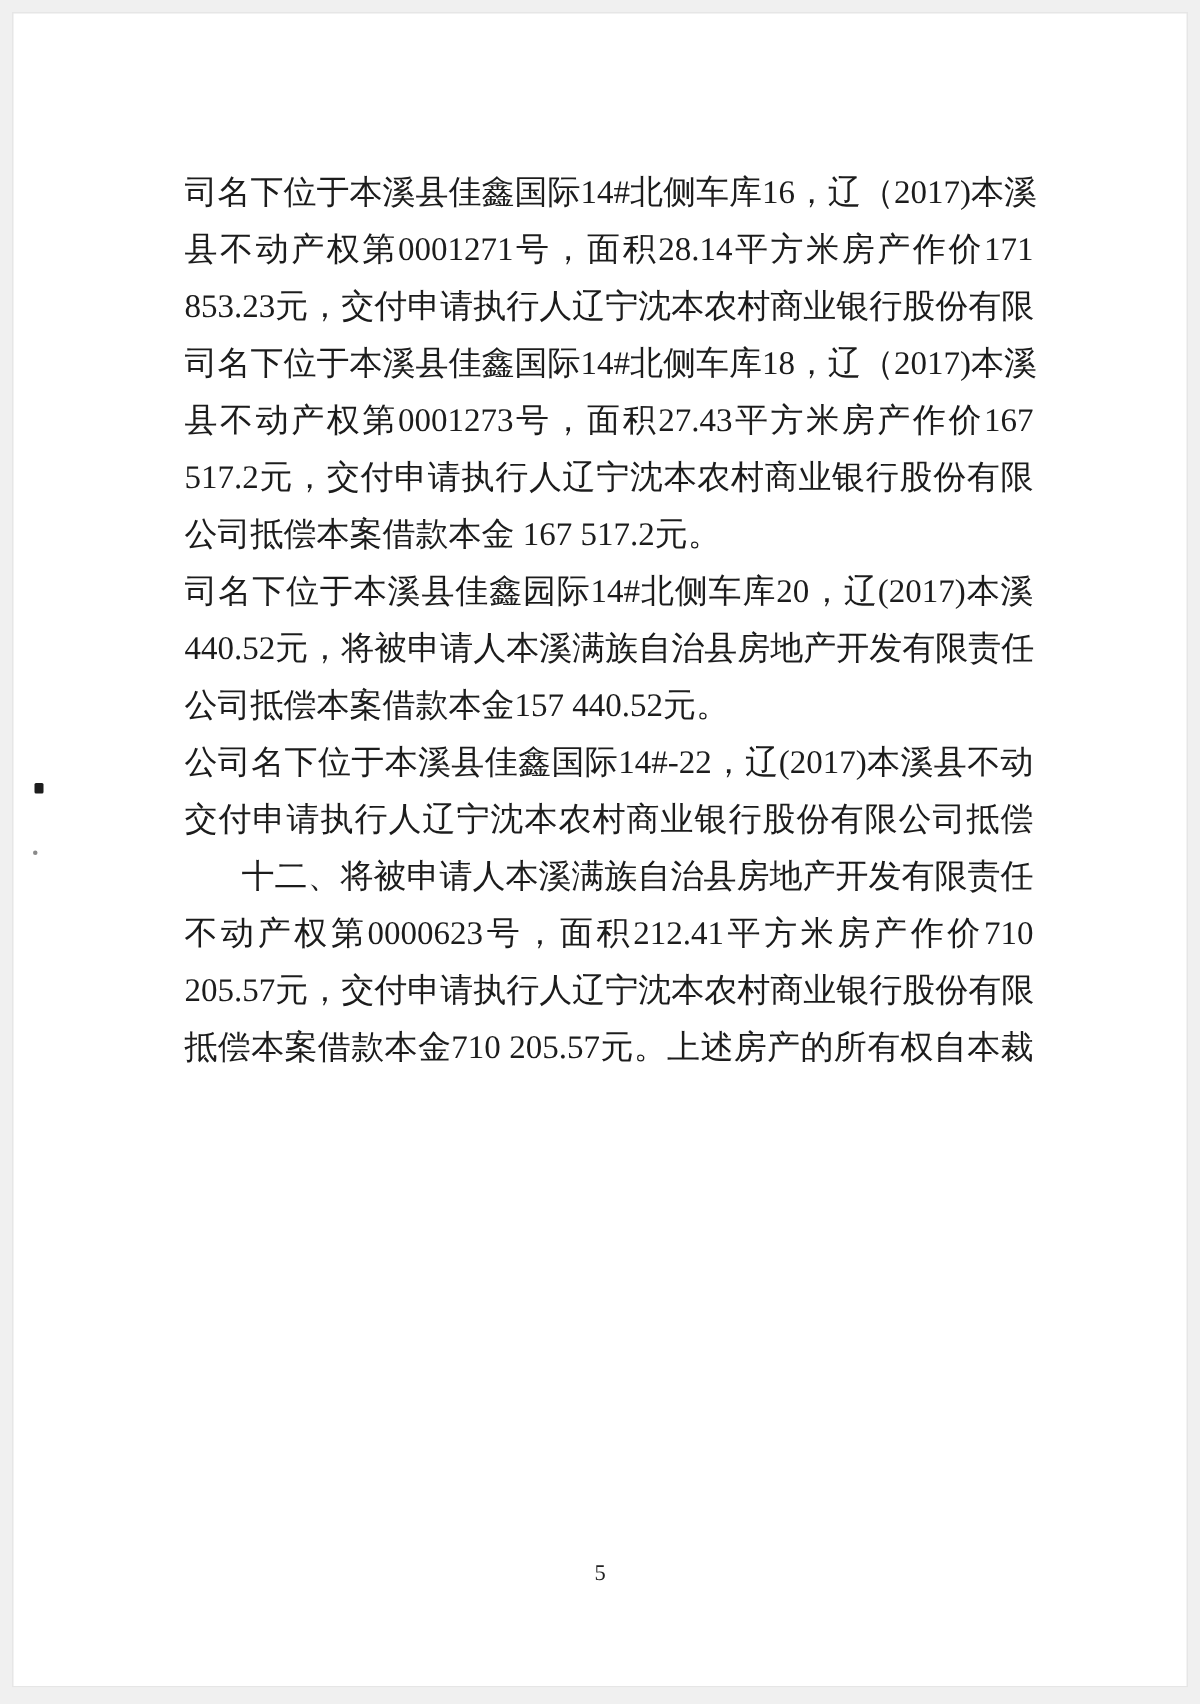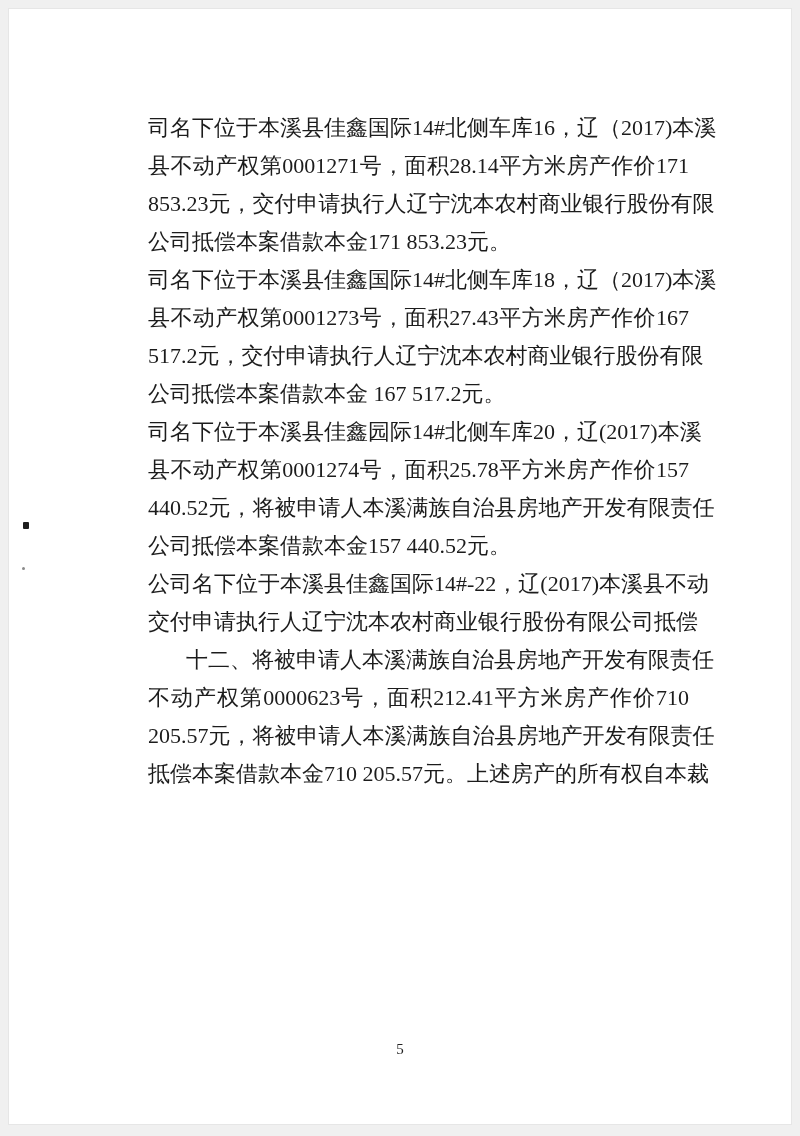--- a/index.html
+++ b/index.html
@@ -28,21 +28,20 @@
     font-size: 22px;
     line-height: 38px;
   }
   .line {
     height: 38px;
     text-align: justify;
     text-align-last: justify;
     text-justify: inter-character;
     white-space: nowrap;
     overflow: visible;
-    margin-left: 25px;
   }
   .line.indent {
     padding-left: 38px;
   }
   .line.endline {
     text-align-last: left;
   }
   .speck-a {
     position: absolute;
     left: 14px; top: 513px;
@@ -68,33 +67,31 @@
 </style>
 </head>
 <body>
 
 <div class="canvas">
   <div class="page">
     <div class="body-text" id="doc-lines">
         <div class="line">司名下位于本溪县佳鑫国际14#北侧车库16，辽（2017)本溪</div>
         <div class="line">县不动产权第0001271号，面积28.14平方米房产作价171</div>
         <div class="line">853.23元，交付申请执行人辽宁沈本农村商业银行股份有限</div>
-        <div class="line endline">公司抵偿本案借款本金171 853.23元。</div>
         <div class="line">司名下位于本溪县佳鑫国际14#北侧车库18，辽（2017)本溪</div>
         <div class="line">县不动产权第0001273号，面积27.43平方米房产作价167</div>
         <div class="line">517.2元，交付申请执行人辽宁沈本农村商业银行股份有限</div>
         <div class="line endline">公司抵偿本案借款本金 167 517.2元。</div>
         <div class="line">司名下位于本溪县佳鑫园际14#北侧车库20，辽(2017)本溪</div>
-        <div class="line">县不动产权第0001274号，面积25.78平方米房产作价157</div>
         <div class="line">440.52元，将被申请人本溪满族自治县房地产开发有限责任</div>
         <div class="line endline">公司抵偿本案借款本金157 440.52元。</div>
         <div class="line">公司名下位于本溪县佳鑫国际14#-22，辽(2017)本溪县不动</div>
         <div class="line">交付申请执行人辽宁沈本农村商业银行股份有限公司抵偿</div>
         <div class="line indent">十二、将被申请人本溪满族自治县房地产开发有限责任</div>
         <div class="line">不动产权第0000623号，面积212.41平方米房产作价710</div>
-        <div class="line">205.57元，将被申请人本溪满族自治县房地产开发有限责任</div>
+        <div class="line">205.57元，交付申请执行人辽宁沈本农村商业银行股份有限</div>
         <div class="line">抵偿本案借款本金710 205.57元。上述房产的所有权自本裁</div>
       </div>
     <span class="speck-a"></span>
     <span class="speck-b"></span>
     <div class="page-footer">5</div>
   </div>
 </div>
 
 </body></html>

